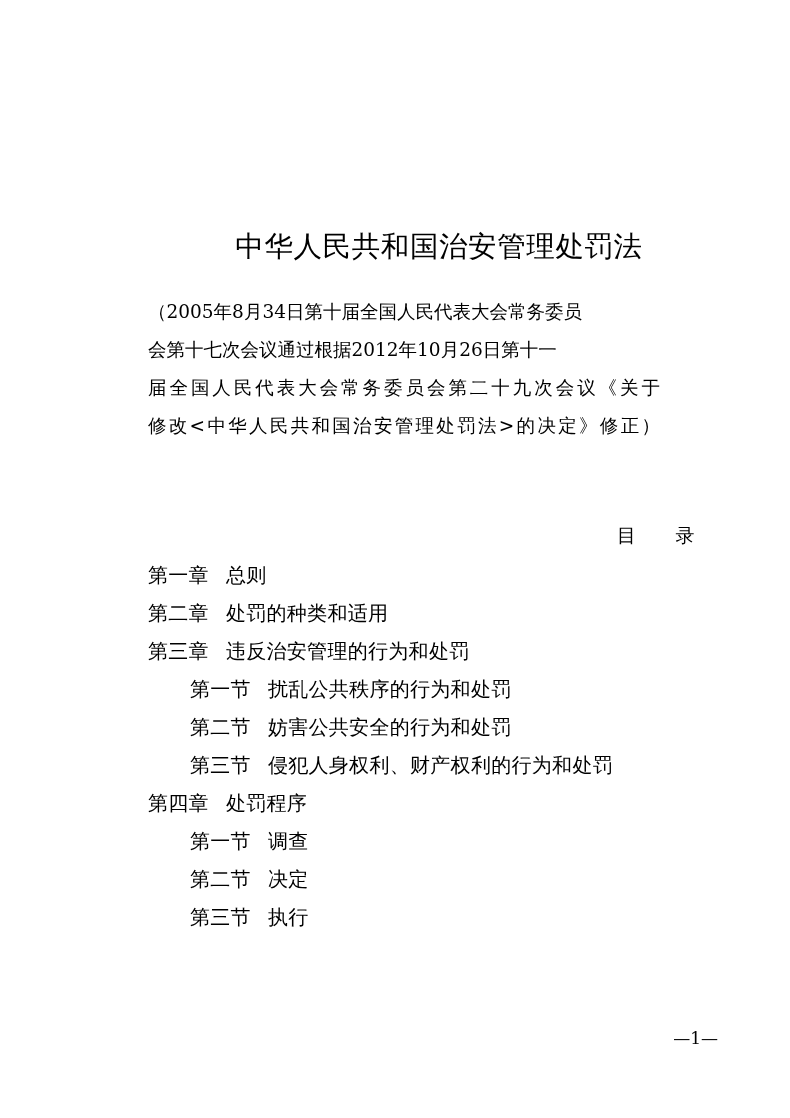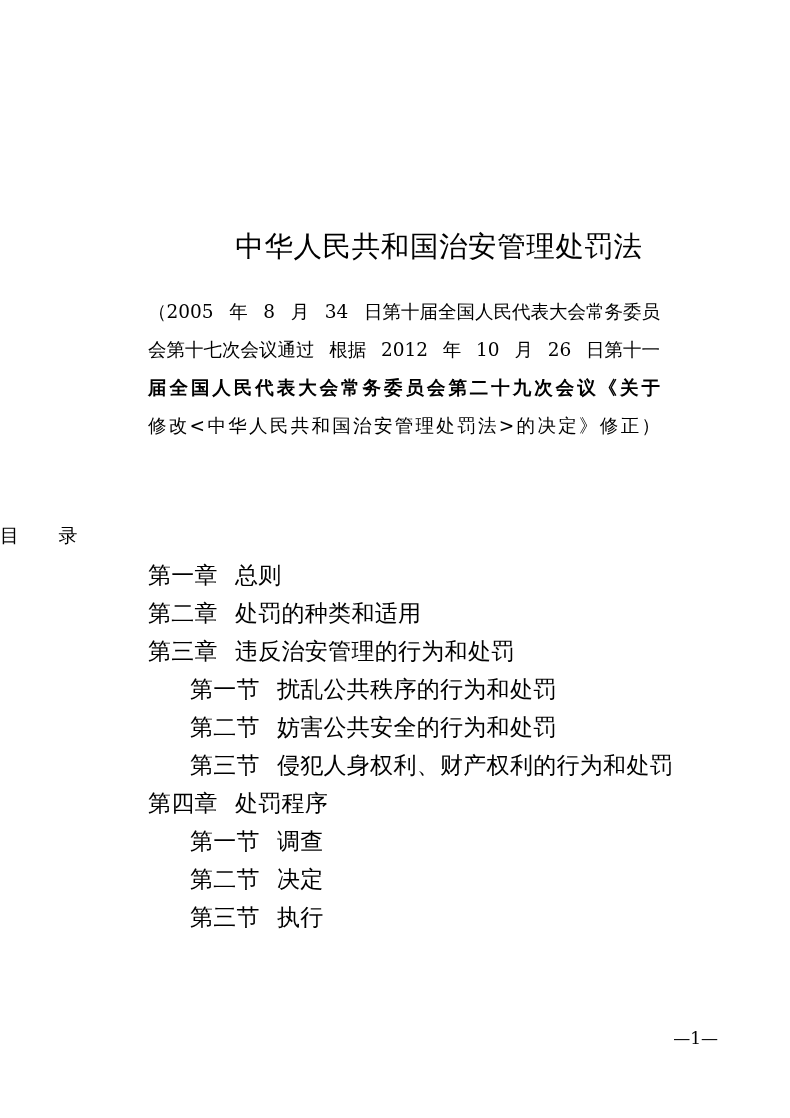--- a/index.html
+++ b/index.html
@@ -53,56 +53,55 @@
     font-size: 18.5px;
     line-height: 38px;
     text-align: justify;
     text-justify: inter-character;
     text-align-last: justify;
     letter-spacing: 0;
   }
   
   .jline {
     display: flex;
-    justify-content: space-between;
     width: 512px;
     height: 38px;
     align-items: center;
   }
   .jline > span {
     display: inline-block;
     white-space: pre;
   }
 
   
   .toc-heading {
     position: absolute;
     left: 0;
     top: 518px;
     width: 695px;
-    text-align: left;
+    text-align: right;
     font-family: "DejaVu Serif", "Liberation Serif", serif;
     font-size: 19px;
     line-height: 34px;
     white-space: pre;
     letter-spacing: 0.5px;
   }
 
   
   .toc {
     position: absolute;
     left: 148px;
     top: 556px;
     width: 560px;
   }
   .toc-row {
     height: 38px;
     line-height: 38px;
     font-family: "DejaVu Serif", "Liberation Serif", serif;
-    font-size: 23px;
+    font-size: 20px;
     white-space: pre;
     letter-spacing: 0.3px;
   }
   .toc-row.lvl-section {
     padding-left: 42px;
   }
   .toc-label {
     display: inline;
   }
   .toc-gap {
@@ -146,21 +145,21 @@
     <div class="jline">
         <span>会第十七次会议通过</span>
         <span>根据</span>
         <span>2012</span>
         <span>年</span>
         <span>10</span>
         <span>月</span>
         <span>26</span>
         <span>日第十一</span>
       </div>
-    <div class="jline" style="display: block; text-align: justify; text-align-last: justify; line-height: 38px;"><span style="white-space: normal; display: inline; font-weight: bold;">届全国人民代表大会常务委员会第二十九次会议《关于</span></div>
+    <div class="jline" style="display: block; text-align: justify; text-align-last: justify; line-height: 38px;"><span style="white-space: normal; display: inline;">届全国人民代表大会常务委员会第二十九次会议《关于</span></div>
     <div class="jline" style="display: block; text-align: justify; text-align-last: justify; line-height: 38px;"><span style="white-space: normal; display: inline; margin-top: 18px;">修改&lt;中华人民共和国治安管理处罚法&gt;的决定》修正）</span></div>
   </div>
 
   <div class="toc-heading">目　　录</div>
 
   <div class="toc">
       <div class="toc-row lvl-chapter"><span class="toc-label">第一章</span><span class="toc-gap"></span><span class="toc-title">总则</span></div>
       <div class="toc-row lvl-chapter"><span class="toc-label">第二章</span><span class="toc-gap"></span><span class="toc-title">处罚的种类和适用</span></div>
       <div class="toc-row lvl-chapter"><span class="toc-label">第三章</span><span class="toc-gap"></span><span class="toc-title">违反治安管理的行为和处罚</span></div>
       <div class="toc-row lvl-section"><span class="toc-label">第一节</span><span class="toc-gap"></span><span class="toc-title">扰乱公共秩序的行为和处罚</span></div>

